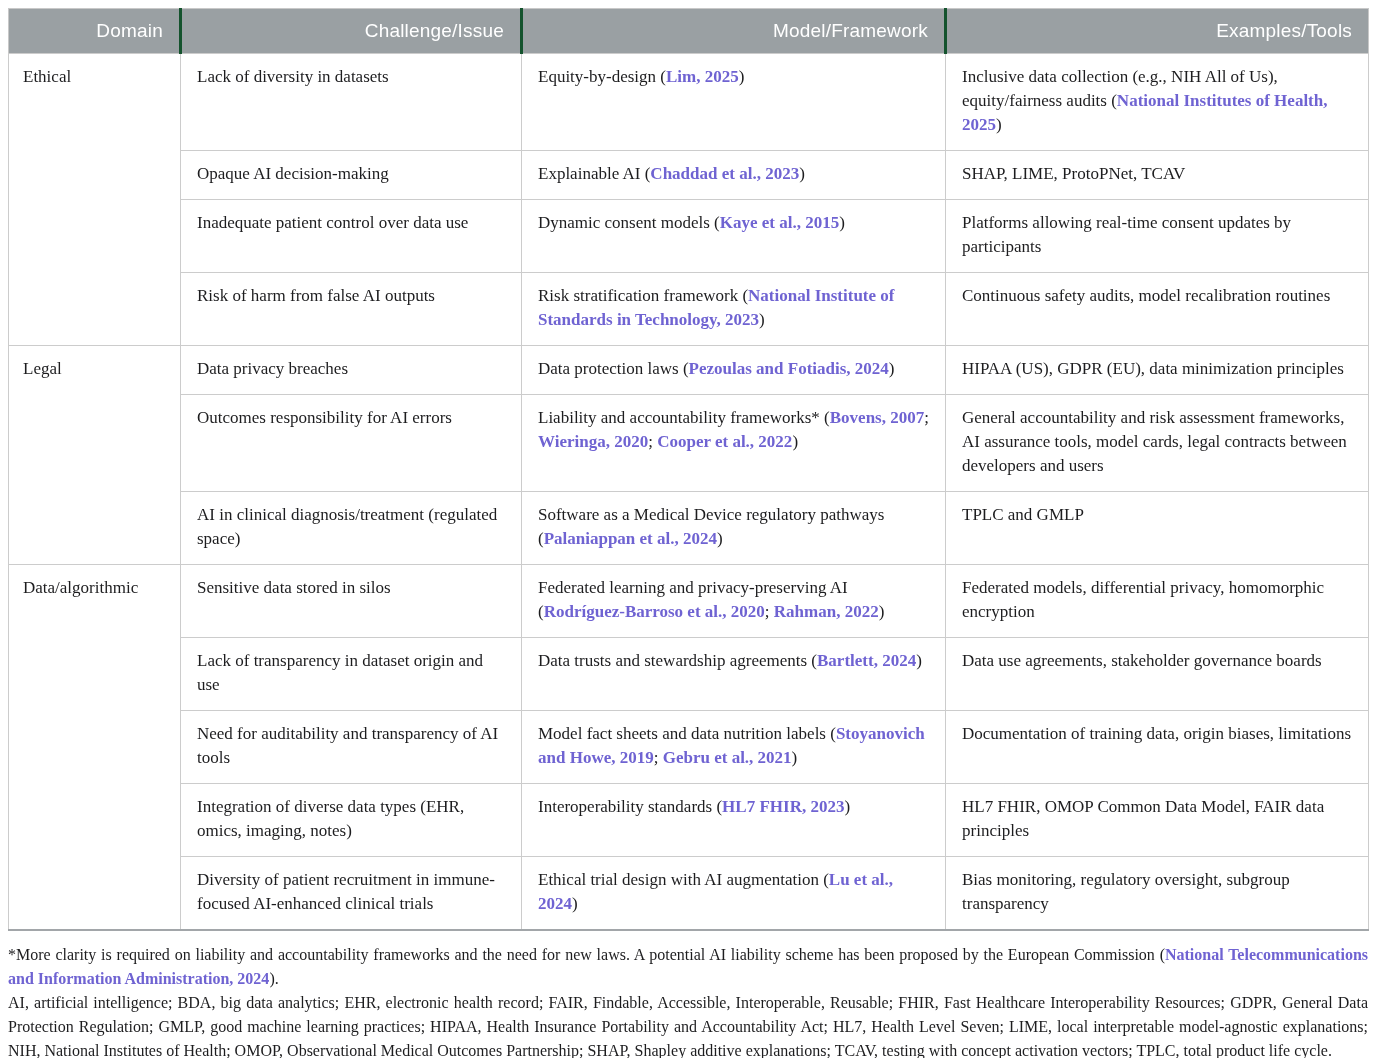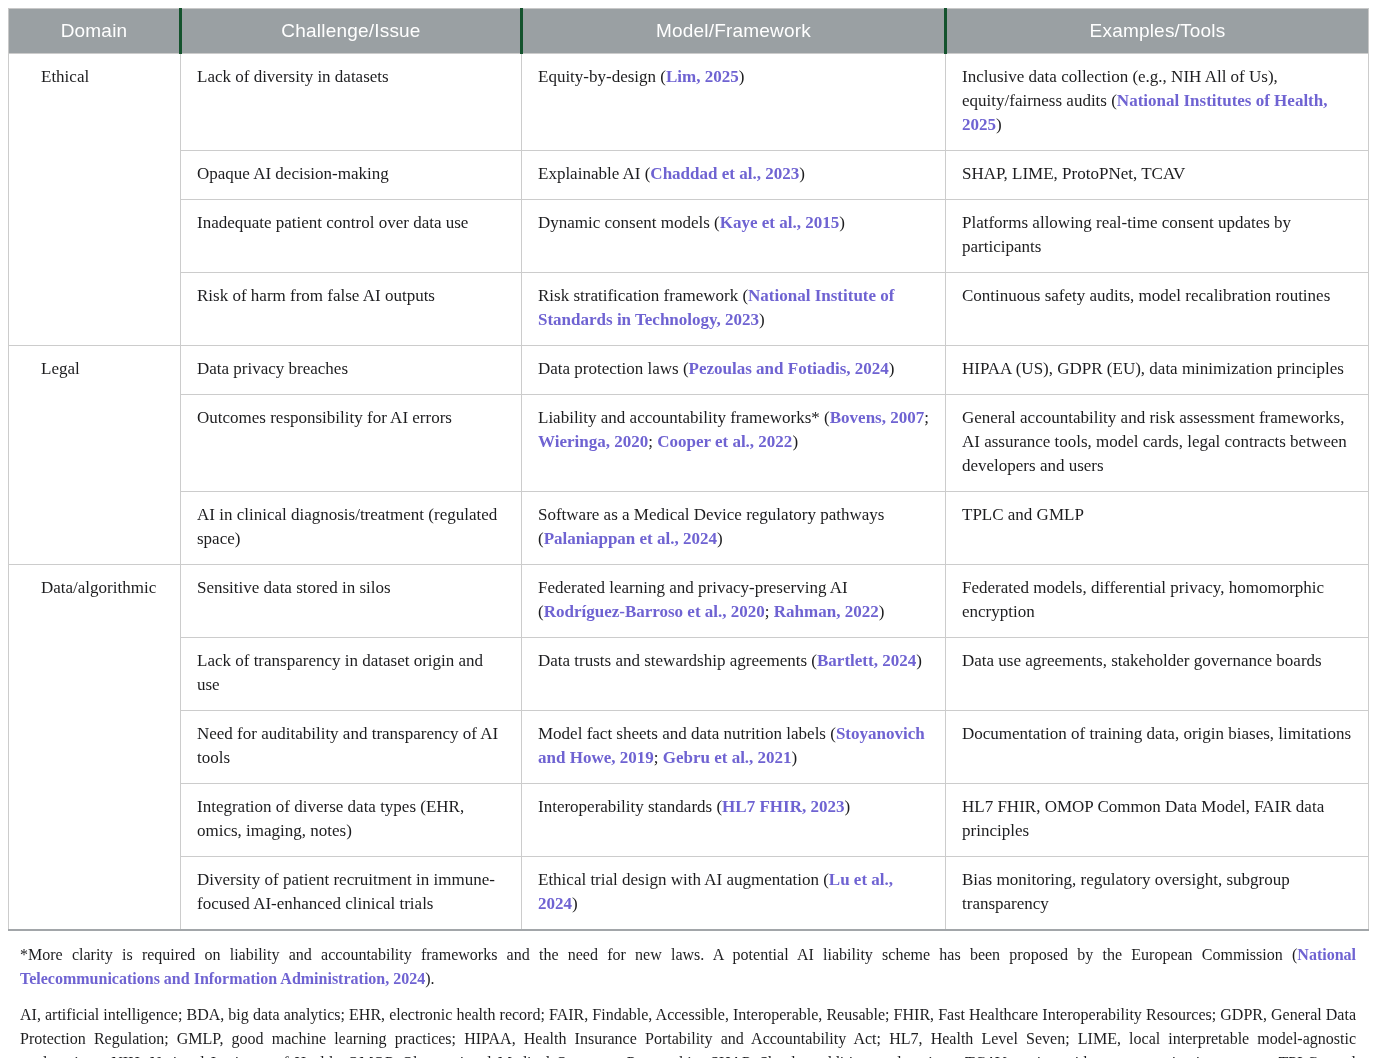--- a/index.html
+++ b/index.html
@@ -29,51 +29,51 @@
   col.c-challenge { width: 341px; }
   col.c-model     { width: 424px; }
   col.c-examples  { width: 423px; }
   thead th {
     background: #9aa0a3;
     color: #ffffff;
     font-family: "Liberation Sans", sans-serif;
     font-weight: 400;
     font-size: 19px;
     line-height: 24px;
-    text-align: center;
+    text-align: right;
     padding: 10px 16px;
     letter-spacing: 0.2px;
     margin-left: 30px;
   }
   thead th + th {
     border-left: 3px solid #14532d;
   }
   tbody td {
     border: 1px solid #cccccc;
     vertical-align: top;
     font-size: 17px;
     line-height: 24px;
     padding: 11px 16px 13px 16px;
     word-wrap: break-word;
   }
   tbody td.domain-cell {
-    padding-left: 32px;
+    padding-left: 14px;
   }
   a.ref {
     color: #6f63d2;
     text-decoration: none;
     cursor: pointer;
     font-weight: bold;
   }
   .footnotes {
     margin-top: 12px;
     width: 1360px;
   }
   .footnotes p {
-    margin: 12px;
+    margin: 0;
     font-size: 16px;
     line-height: 24px;
     text-align: justify;
   }
 </style>
 </head>
 <body>
 
 <div class="page">
 

